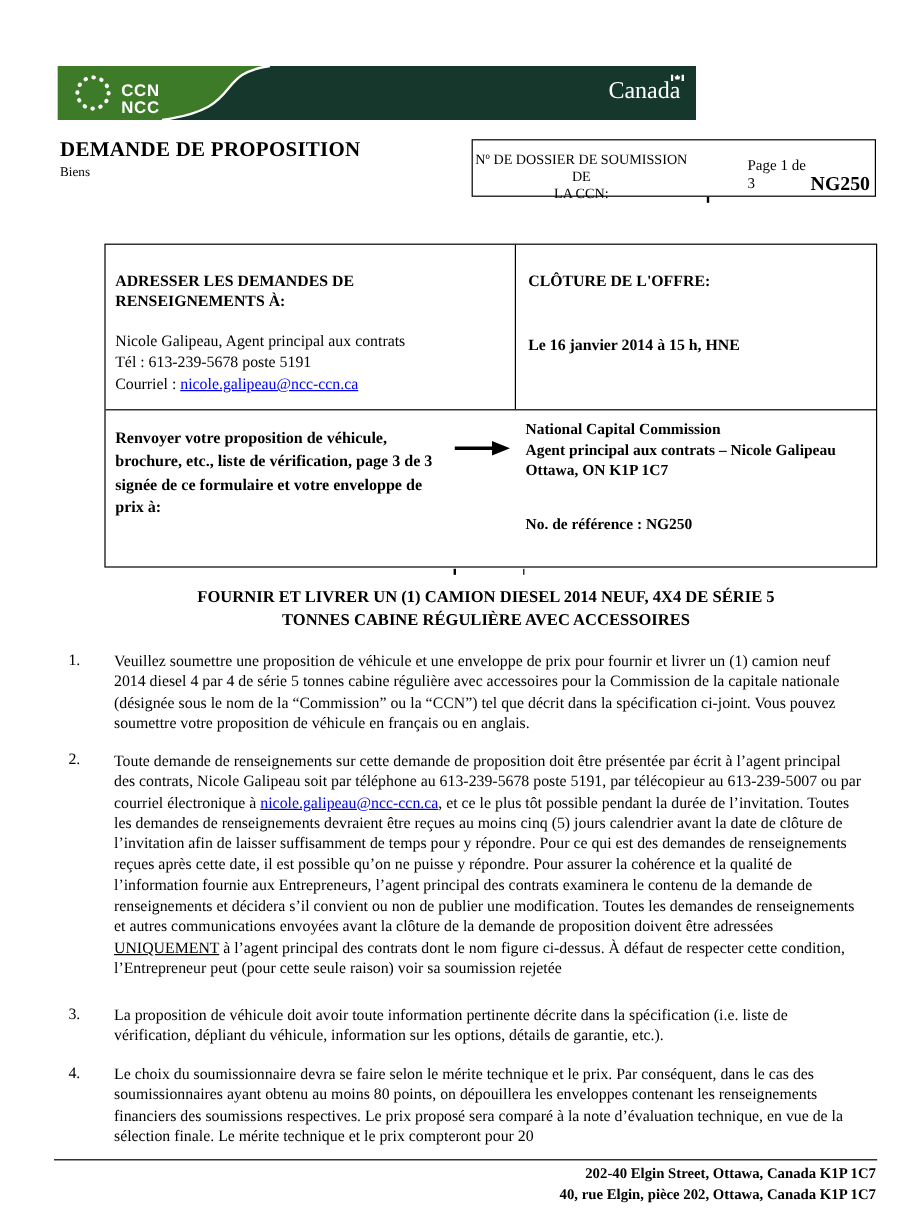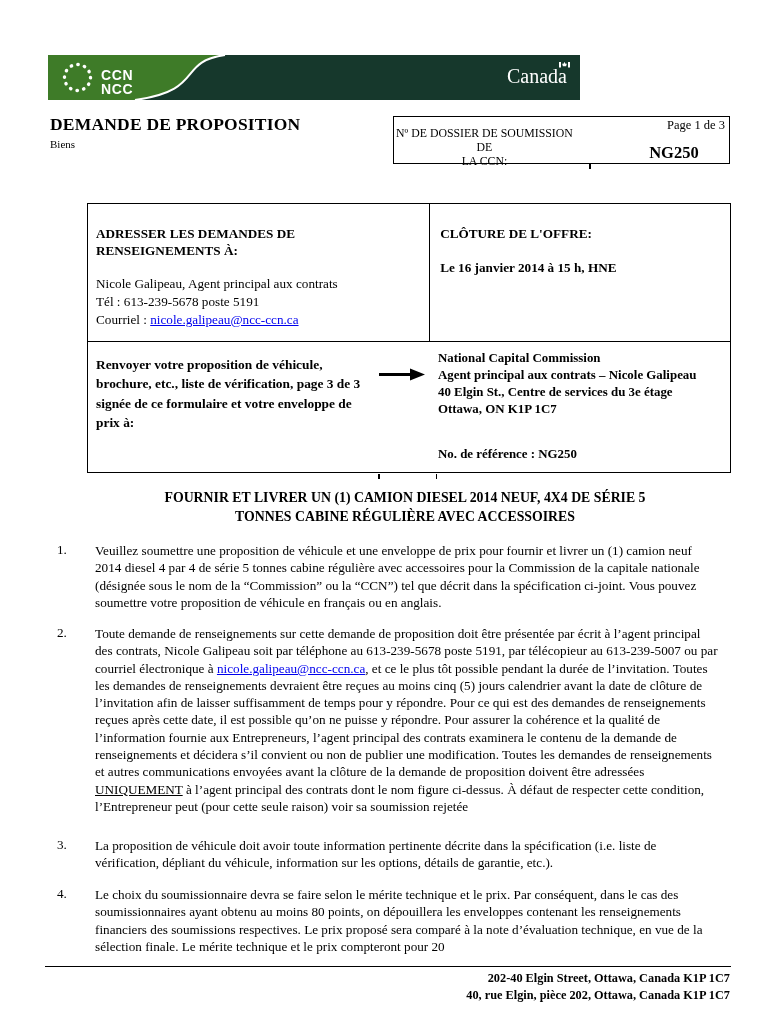--- a/index.html
+++ b/index.html
@@ -17,37 +17,37 @@
   .wordmark .flag{position:absolute;right:-3px;top:-2px;}
 
   
   .title-block{position:absolute;left:50px;top:114px;}
   .doc-title{margin:0;font-size:17.5px;font-weight:bold;letter-spacing:.2px;}
   .doc-subtitle{font-size:11px;margin-top:3px;}
   .file-box{position:absolute;left:393px;top:116px;width:337px;height:48px;
             border:1.6px solid #000;box-sizing:border-box;display:flex;gap:44px;}
   .fb-label{flex:0 0 54%;text-align:center;font-size:11.8px;line-height:14px;padding-top:9px;}
   .fb-label span{display:block;}
-  .fb-right{flex:1;display:flex;flex-direction:column;padding:1px 4px 2px;}
+  .fb-right{flex:1;display:flex;flex-direction:row;padding:1px 4px 2px;}
   .fb-page{font-size:12.5px;align-self:flex-end;}
   .fb-num{font-size:16.5px;font-weight:bold;margin-top:auto;align-self:center;line-height:17px;}
   .fb-tick{position:absolute;left:589px;top:164px;width:1.5px;height:5px;background:#000;}
 
   
   .info-table{position:absolute;left:87px;top:203px;width:644px;border:1.8px solid #000;
               box-sizing:border-box;}
   .it-row{display:flex;box-sizing:border-box;}
   .row1{height:137px;}
   .row1 .cell-left{width:53.3%;border-right:1.8px solid #000;box-sizing:border-box;
                    padding:21px 10px 0 8px;}
   .row1 .cell-right{flex:1;padding:21px 8px 0 10px;}
   .h-bold{font-weight:bold;font-size:13.2px;line-height:17px;}
   .contact{margin-top:16px;font-size:13.2px;line-height:18px;}
   .contact div{white-space:nowrap;}
-  .deadline{margin-top:18px;font-weight:bold;font-size:13.2px;}
+  .deadline{margin-top:38px;font-weight:bold;font-size:13.2px;}
   .row2{border-top:1.8px solid #000;height:131px;position:relative;}
   .row2 .cell-left{width:45.2%;padding:13px 4px 0 8px;font-weight:bold;
                    font-size:13.4px;line-height:19.3px;box-sizing:border-box;}
   .arrow-col{width:9%;padding-top:25px;box-sizing:border-box;}
   .row2 .cell-right{flex:1;padding:8px 6px 0 2px;font-weight:bold;font-size:12.9px;line-height:17px;}
   .row2 .cell-right div{white-space:nowrap;}
   .reference{margin-top:28px;}
   .btick{position:absolute;bottom:-7px;width:1.5px;height:5px;background:#000;}
   .btick.t1{left:45.2%;}
   .btick.t2{left:54.2%;}
@@ -135,21 +135,20 @@
       <div class="cell-left">Renvoyer votre proposition de véhicule, brochure, etc., liste de vérification, page 3 de 3 signée de ce formulaire et votre enveloppe de prix à:</div>
       <div class="arrow-col">
         <svg width="48" height="13" viewBox="0 0 48 13">
           <line x1="1" y1="6.5" x2="34" y2="6.5" stroke="#000" stroke-width="3"></line>
           <polygon points="32,0.5 47,6.5 32,12.5" fill="#000"></polygon>
         </svg>
       </div>
       <div class="cell-right">
         <div>National Capital Commission</div>
         <div>Agent principal aux contrats – Nicole Galipeau</div>
-        <div>40 Elgin St., Centre de services du 3e étage</div>
         <div>Ottawa, ON  K1P 1C7</div>
         <div class="reference">No. de référence :  NG250</div>
       </div>
       <div class="btick t1"></div>
       <div class="btick t2"></div>
     </div>
   </div>
 
   <h2 class="subject">
     <span>FOURNIR ET LIVRER UN (1) CAMION DIESEL 2014 NEUF, 4X4 DE SÉRIE 5</span><br>

